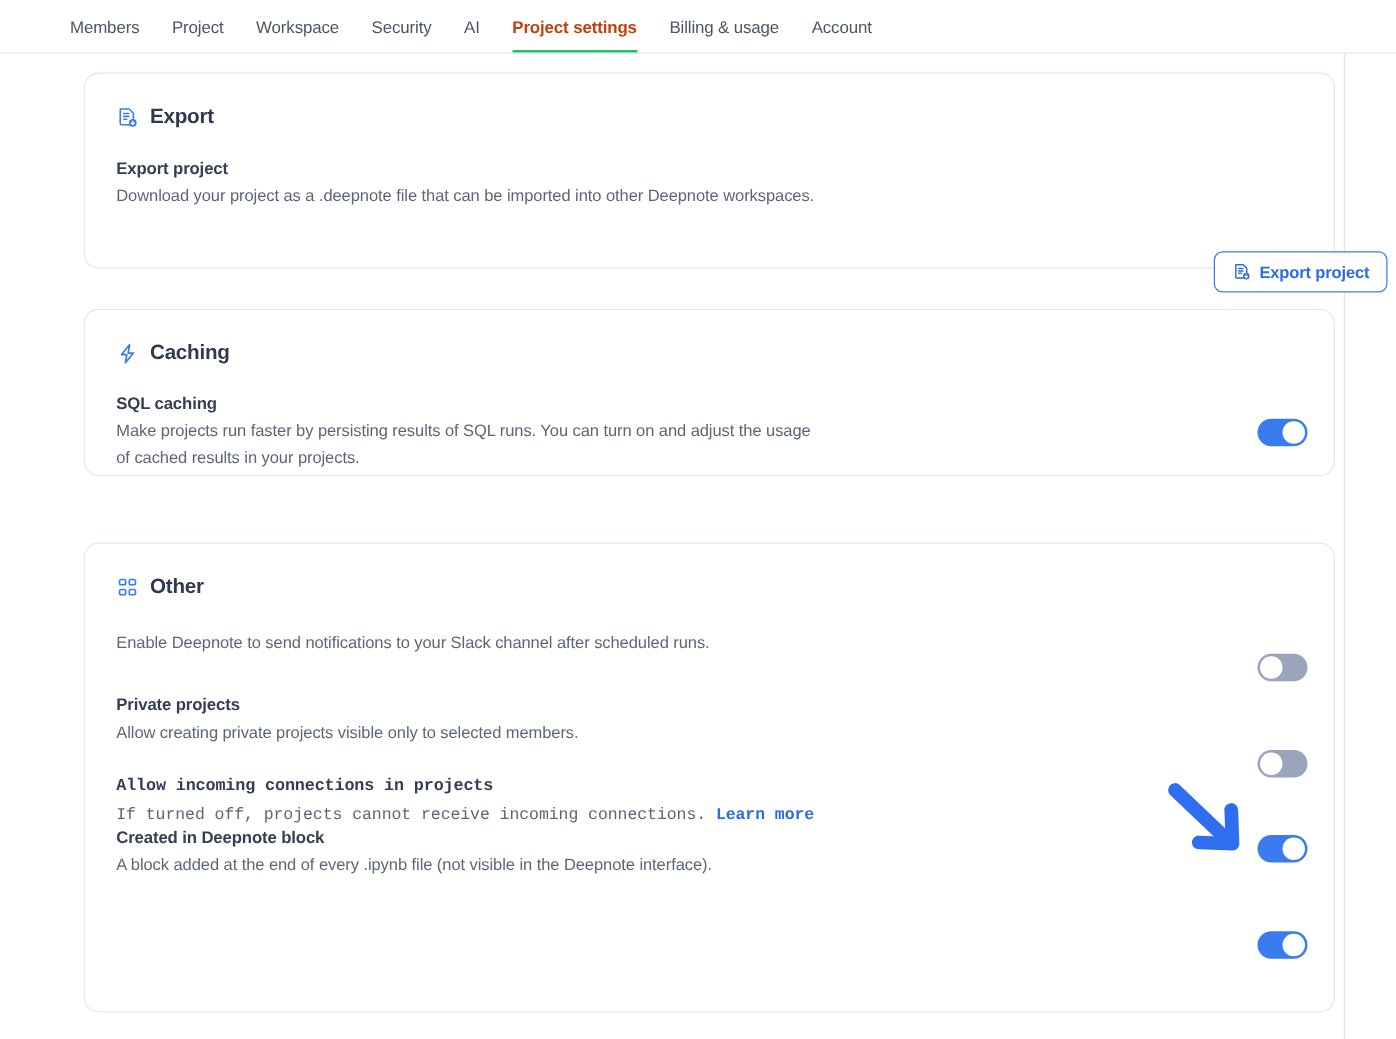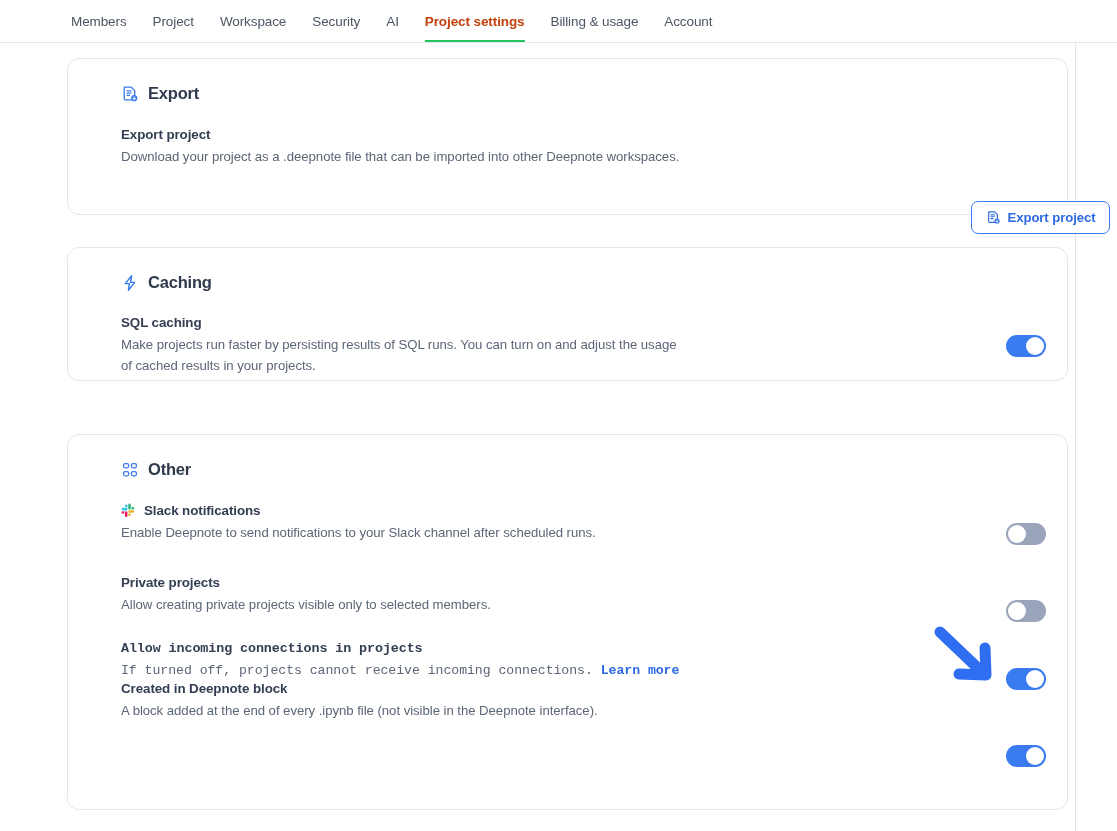--- a/index.html
+++ b/index.html
@@ -18,21 +18,21 @@
 
   
   .tabbar {
     position: absolute;
     top: 0; left: 0;
     width: 1117px;
     height: 43px;
     border-bottom: 1px solid #e4e8ef;
     display: flex;
     align-items: flex-end;
-    padding-left: 71px;
+    padding-left: 56px;
     text-align: right;
   }
   .tab {
     font-size: 13.5px;
     color: #4b5563;
     padding: 0 0 11px 0;
     margin-right: 26px;
     white-space: nowrap;
     cursor: pointer;
     border-bottom: 2px solid transparent;
@@ -53,21 +53,20 @@
   }
 
   
   .card {
     position: absolute;
     left: 67px;
     width: 1001px;
     background: #ffffff;
     border: 1px solid #e1e6f0;
     border-radius: 12px;
-    padding-left: 28px;
   }
   #card-export  { top: 58px;  height: 157px; }
   #card-caching { top: 247px; height: 134px; }
   #card-other   { top: 434px; height: 376px; }
 
   .card-head {
     display: flex;
     align-items: center;
     gap: 9px;
     padding: 25px 0 0 25px;
@@ -239,35 +238,20 @@
           <rect x="10.4" y="2.6" width="5" height="4.2" rx="1.5" stroke="#3b7bf0" stroke-width="1.3"></rect>
           <rect x="2.6" y="10.6" width="5" height="4.2" rx="1.5" stroke="#3b7bf0" stroke-width="1.3"></rect>
           <rect x="10.4" y="10.6" width="5" height="4.2" rx="1.5" stroke="#3b7bf0" stroke-width="1.3"></rect>
         </svg>
       </span>
       <span class="card-title">Other</span>
     </div>
 
     <div class="row" style="margin-top:24px;">
       <div class="row-text">
-        <div class="row-title">
-          <span class="icon">
-            <svg width="15" height="15" viewBox="0 0 16 16">
-              <path d="M3.4 10.1a1.4 1.4 0 1 1-1.4-1.4h1.4v1.4z" fill="#E01E5A"></path>
-              <path d="M4.1 10.1a1.4 1.4 0 0 1 2.8 0v3.5a1.4 1.4 0 0 1-2.8 0v-3.5z" fill="#E01E5A"></path>
-              <path d="M5.5 4.4a1.4 1.4 0 1 1 1.4-1.4v1.4H5.5z" fill="#36C5F0"></path>
-              <path d="M5.5 5.1a1.4 1.4 0 0 1 0 2.8H2a1.4 1.4 0 0 1 0-2.8h3.5z" fill="#36C5F0"></path>
-              <path d="M11.2 5.5a1.4 1.4 0 1 1 1.4 1.4h-1.4V5.5z" fill="#2EB67D"></path>
-              <path d="M10.5 5.5a1.4 1.4 0 0 1-2.8 0V2a1.4 1.4 0 1 1 2.8 0v3.5z" fill="#2EB67D"></path>
-              <path d="M9.1 11.2a1.4 1.4 0 1 1-1.4 1.4v-1.4h1.4z" fill="#ECB22E"></path>
-              <path d="M9.1 10.5a1.4 1.4 0 0 1 0-2.8h3.5a1.4 1.4 0 0 1 0 2.8H9.1z" fill="#ECB22E"></path>
-            </svg>
-          </span>
-          <span>Slack notifications</span>
-        </div>
         <div class="row-desc">Enable Deepnote to send notifications to your Slack channel after scheduled runs.</div>
       </div>
     </div>
     <div class="toggle off" style="top:88px; left:938px;">
       <div class="knob"></div>
     </div>
 
     <div class="row" style="margin-top:32px;">
       <div class="row-text">
         <div class="row-title">Private projects</div>

